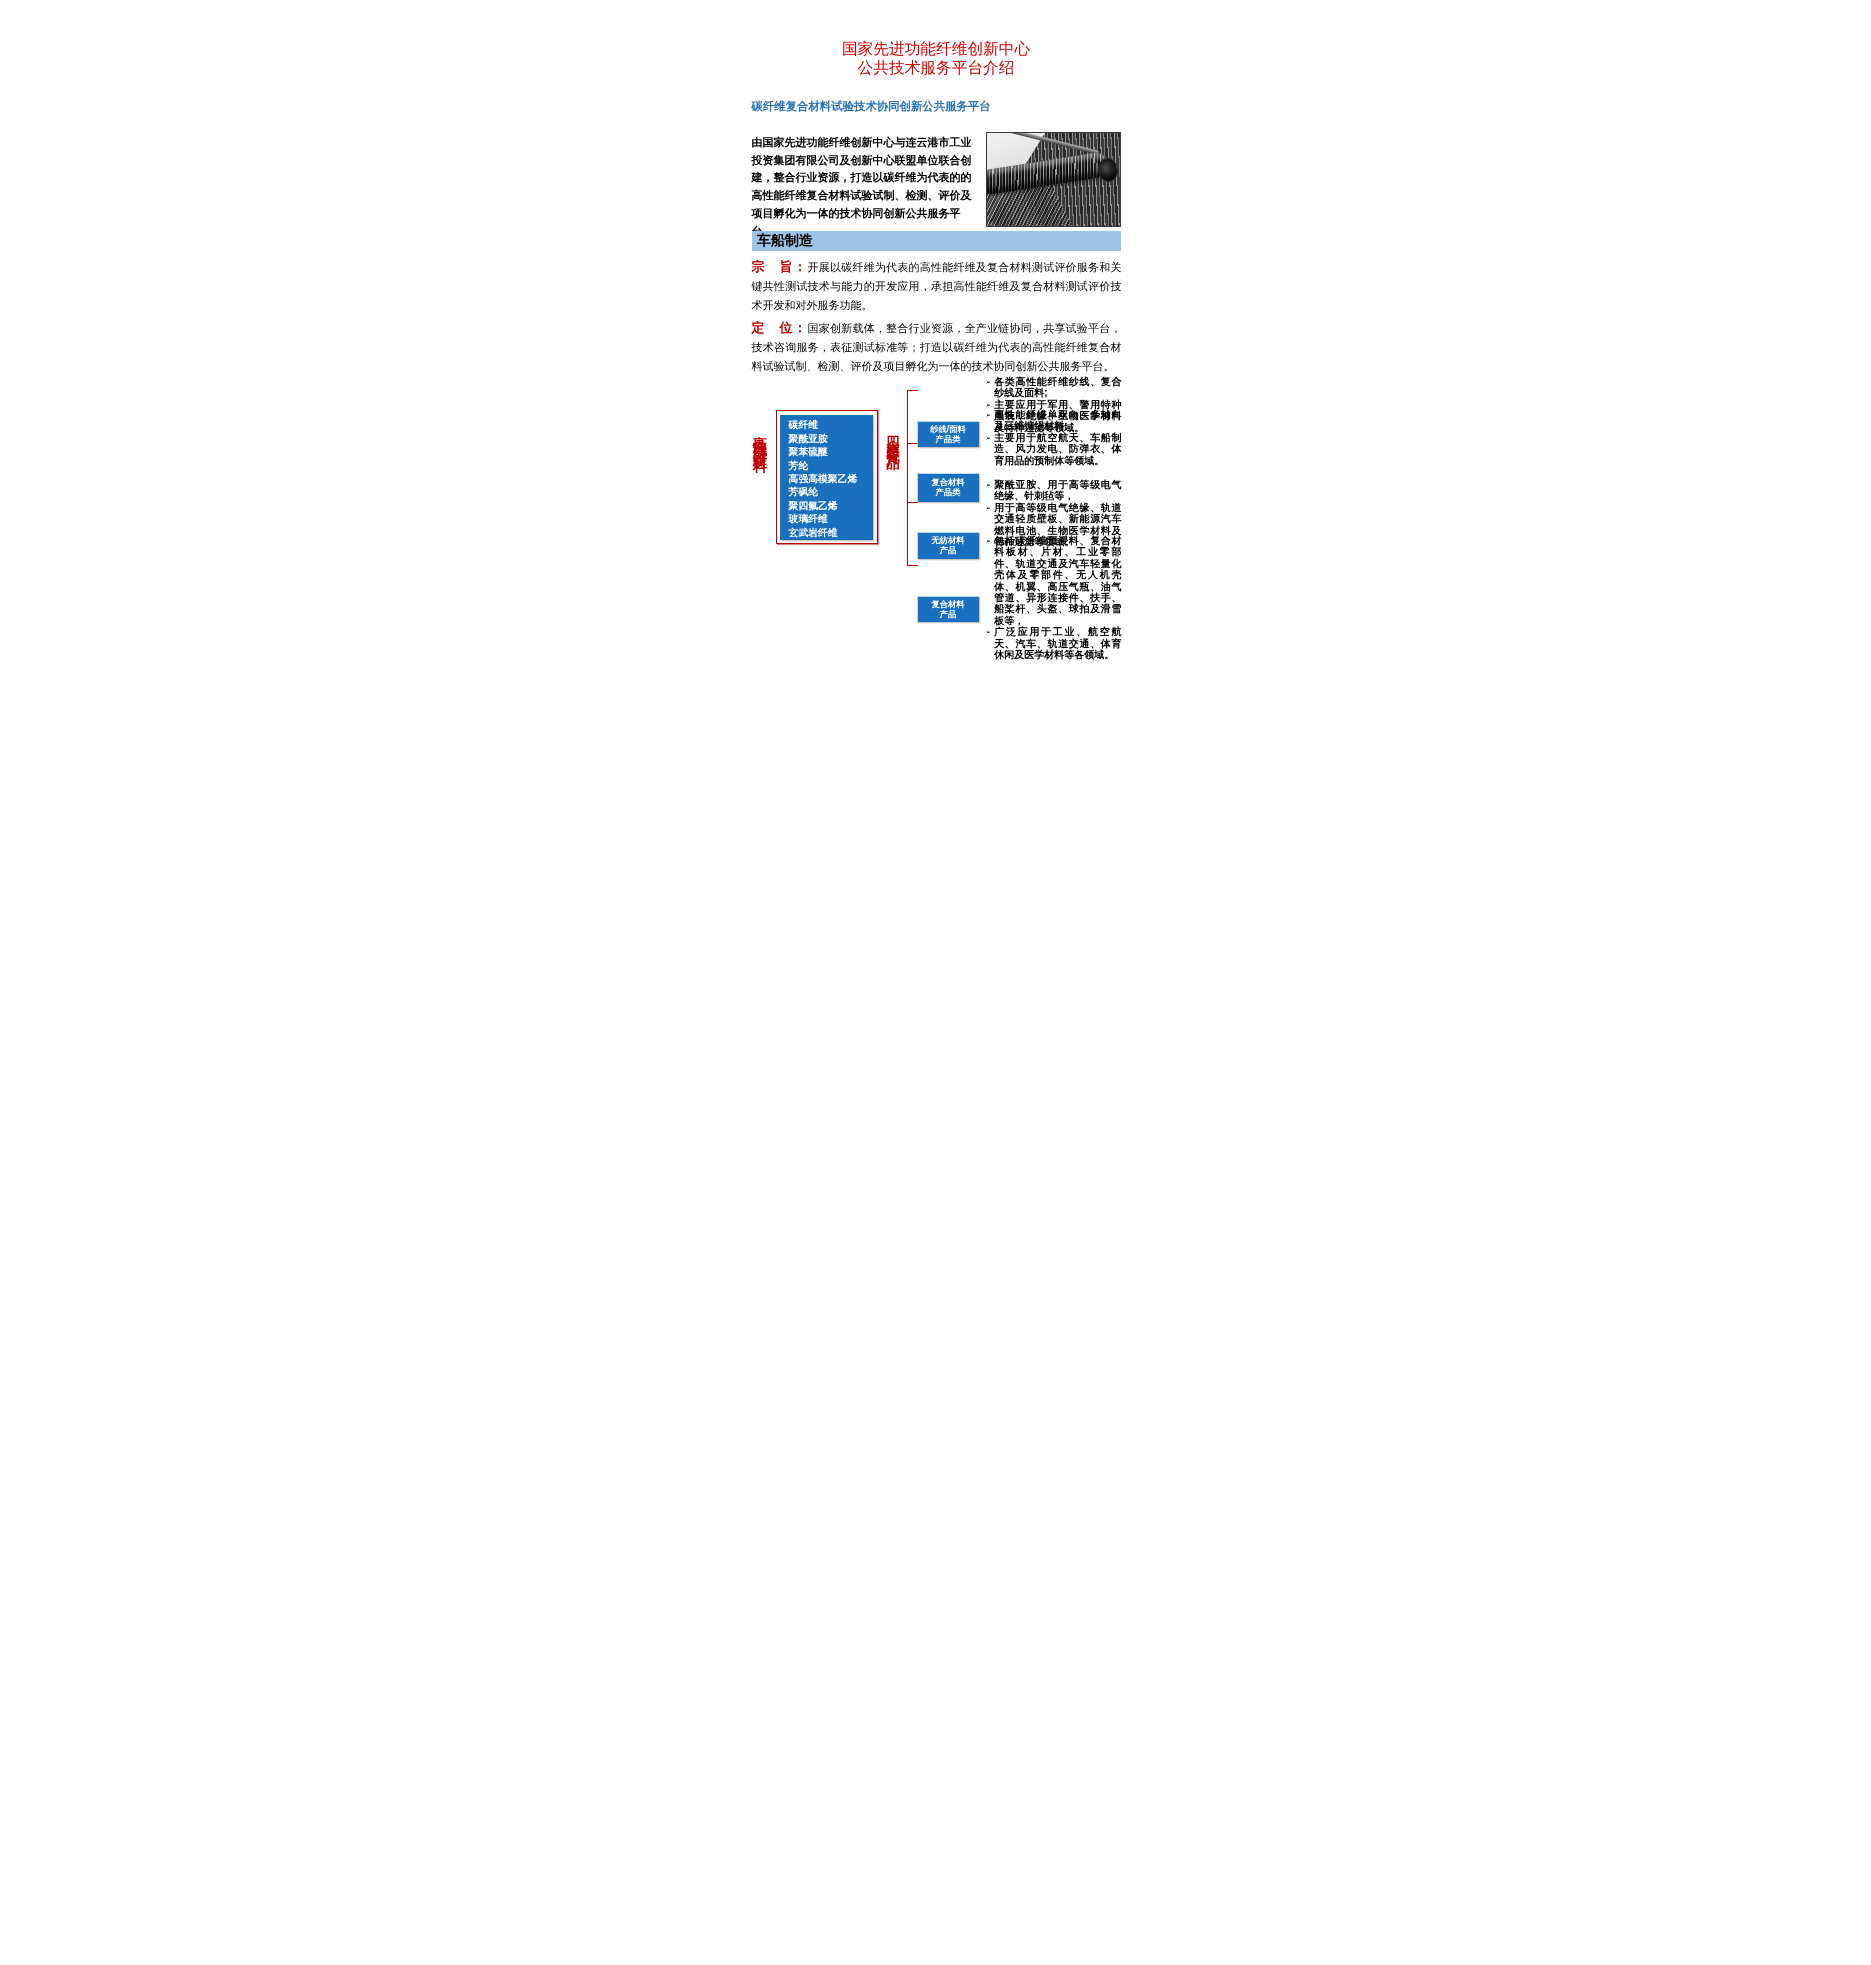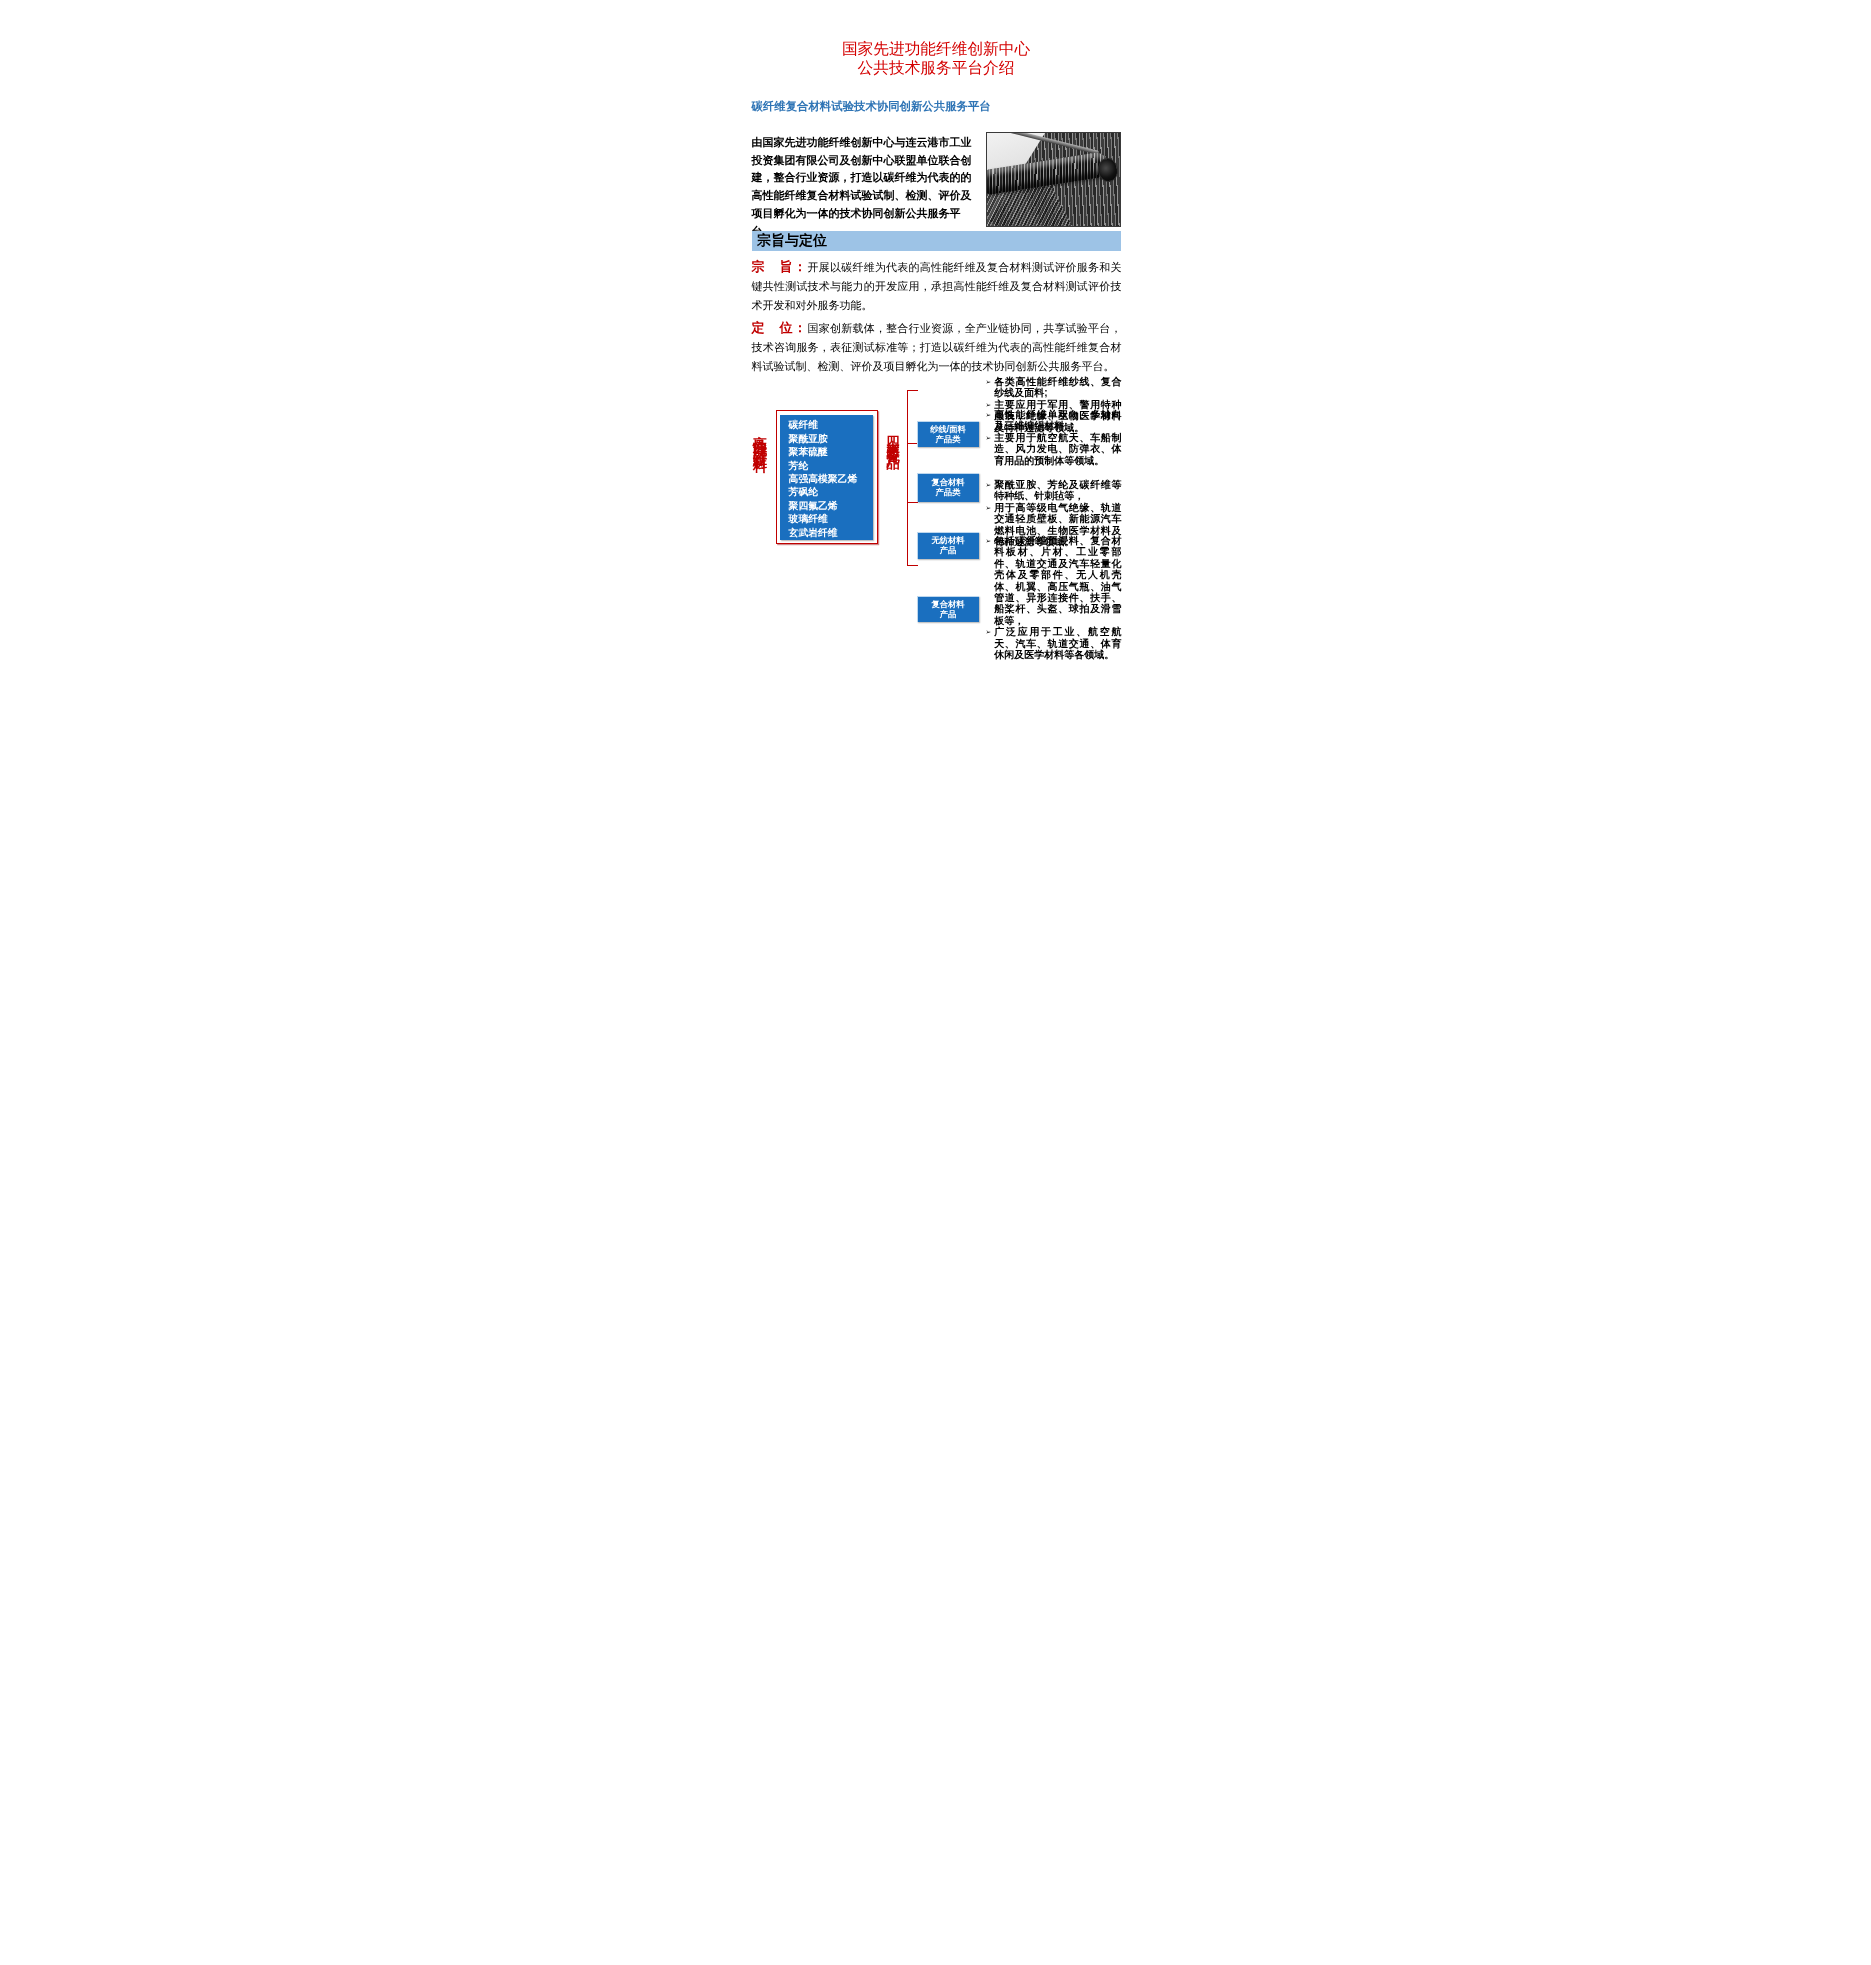--- a/index.html
+++ b/index.html
@@ -144,21 +144,21 @@
 
   <div class="photo">
     <div class="cf-sheet-a"></div>
     <div class="cf-sheet-b"></div>
     <div class="cf-rod"></div>
     <div class="cf-tube"></div>
     <div class="cf-tube-end"></div>
   </div>
 
   <div class="banner">
-    <div class="banner-text">宗旨与定位</div>
+    <div class="banner-text">车船制造</div>
   </div>
 
   <div class="pp-para" id="purpose-para">
     <span class="pp-label">宗　旨：</span><span>开展以碳纤维为代表的高性能纤维及复合材料测试评价服务和关键共性测试技术与能力的开发应用，承担高性能纤维及复合材料测试评价技术开发和对外服务功能。</span>
   </div>
 
   <div class="pp-para" id="position-para">
     <span class="pp-label">定　位：</span><span>国家创新载体，整合行业资源，全产业链协同，共享试验平台，技术咨询服务，表征测试标准等；打造以碳纤维为代表的高性能纤维复合材料试验试制、检测、评价及项目孵化为一体的技术协同创新公共服务平台。</span>
   </div>
 
@@ -212,21 +212,21 @@
     </div>
     <div class="bullet">
       <span class="arrow">➢</span>
       <span class="btxt">主要用于航空航天、车船制造、风力发电、防弹衣、体育用品的预制体等领域。</span>
     </div>
   </div>
 
   <div class="bullets" id="bullets-3">
     <div class="bullet">
       <span class="arrow">➢</span>
-      <span class="btxt">聚酰亚胺、芳纶及碳纤维等特种纸、针刺毡等，</span>
+      <span class="btxt">聚酰亚胺、用于高等级电气绝缘、针刺毡等，</span>
     </div>
     <div class="bullet">
       <span class="arrow">➢</span>
       <span class="btxt">用于高等级电气绝缘、轨道交通轻质壁板、新能源汽车燃料电池、生物医学材料及特种过滤等领域。</span>
     </div>
   </div>
 
   <div class="bullets" id="bullets-4">
     <div class="bullet">
       <span class="arrow">➢</span>

